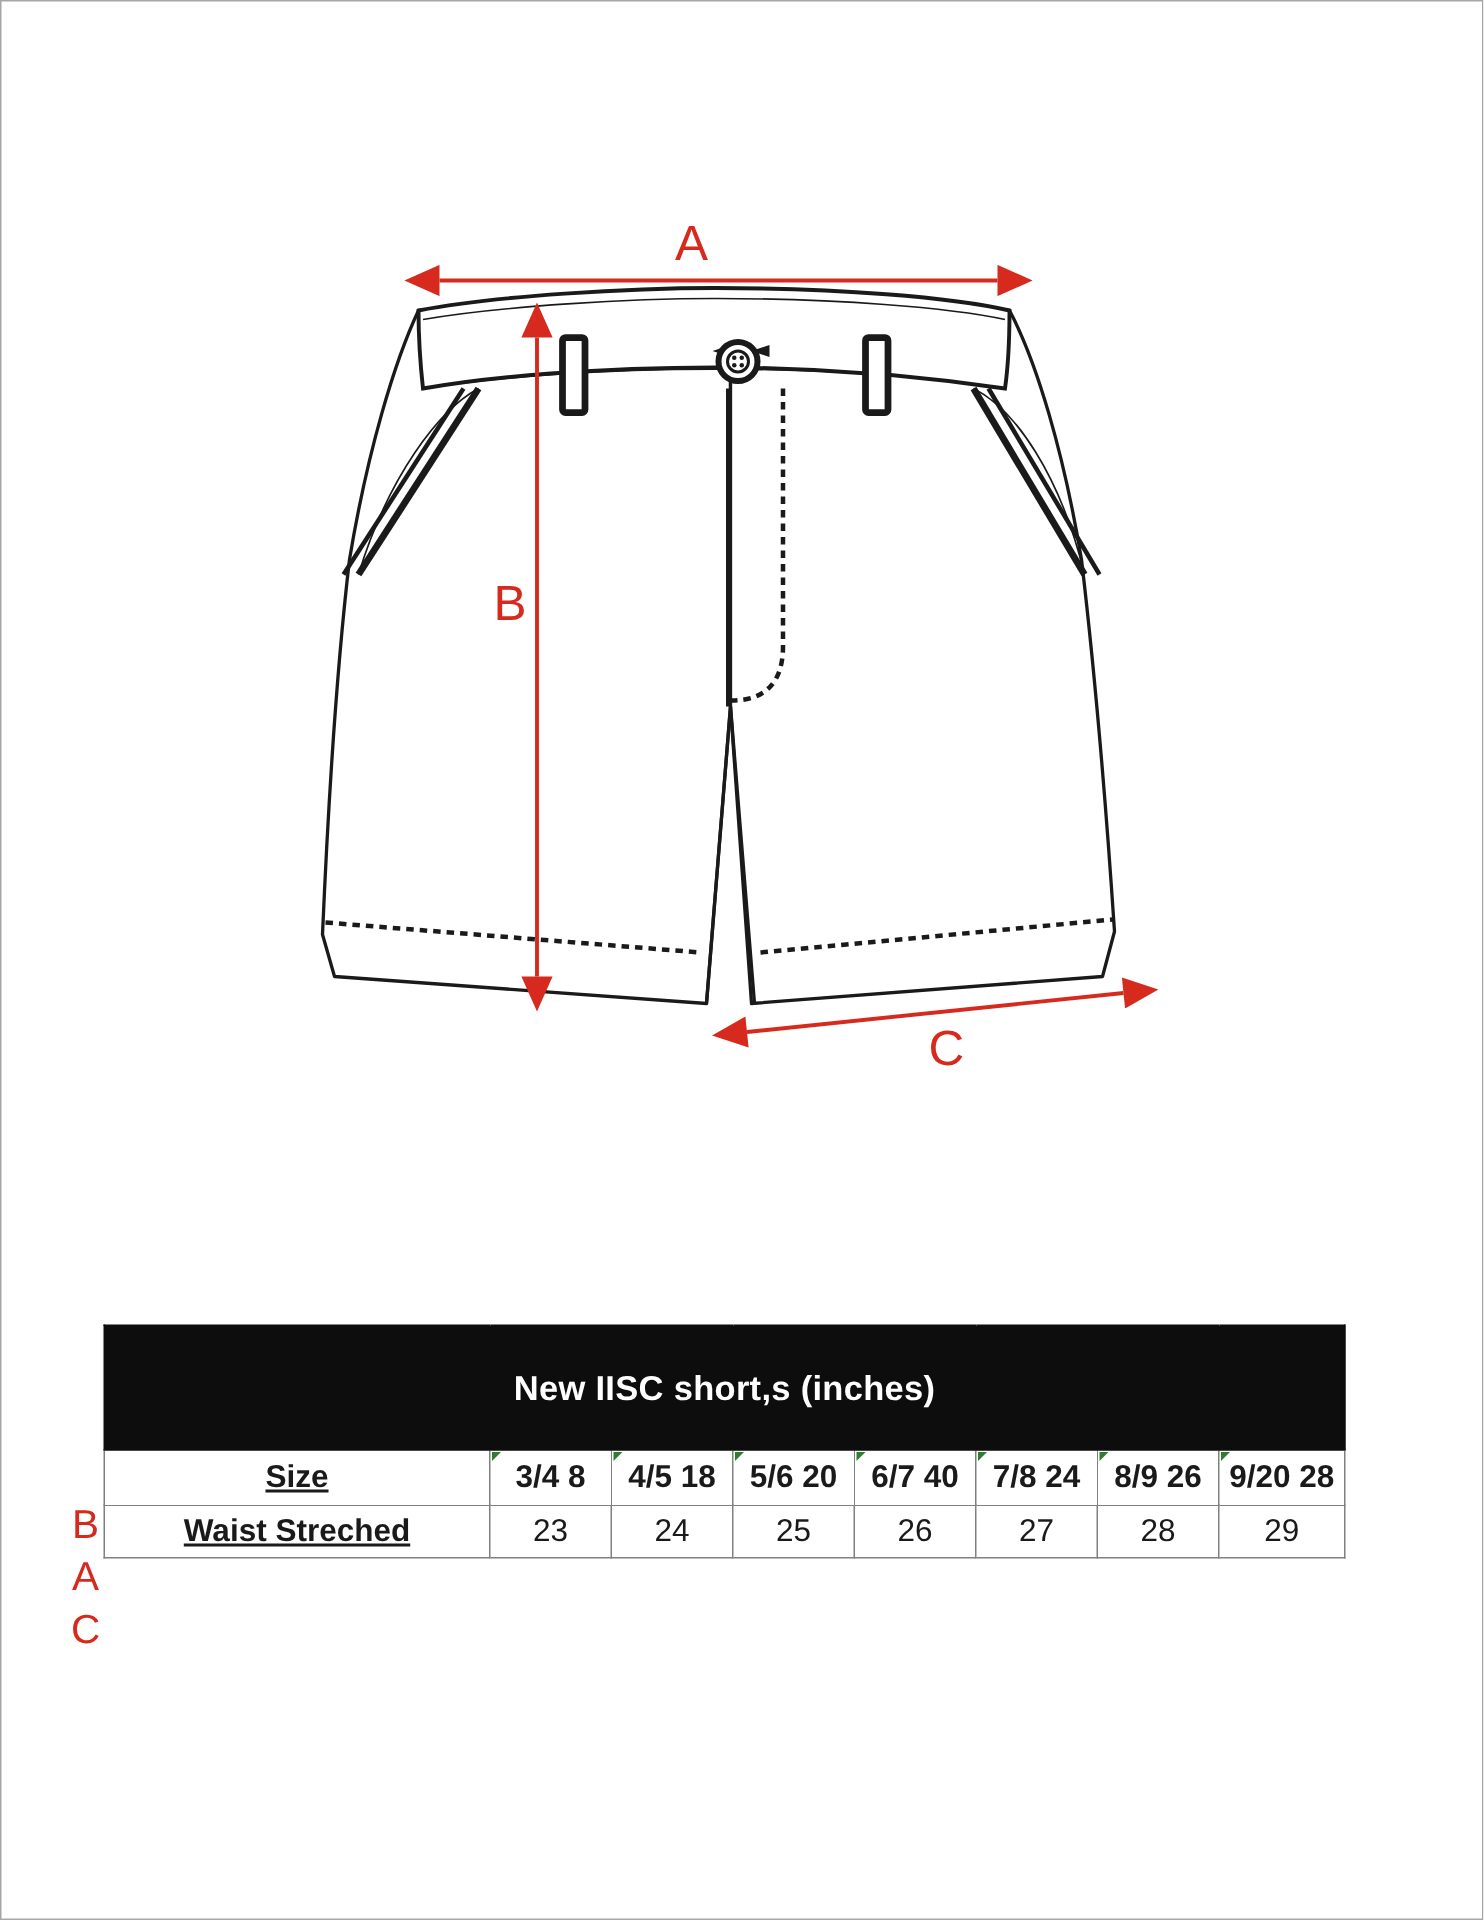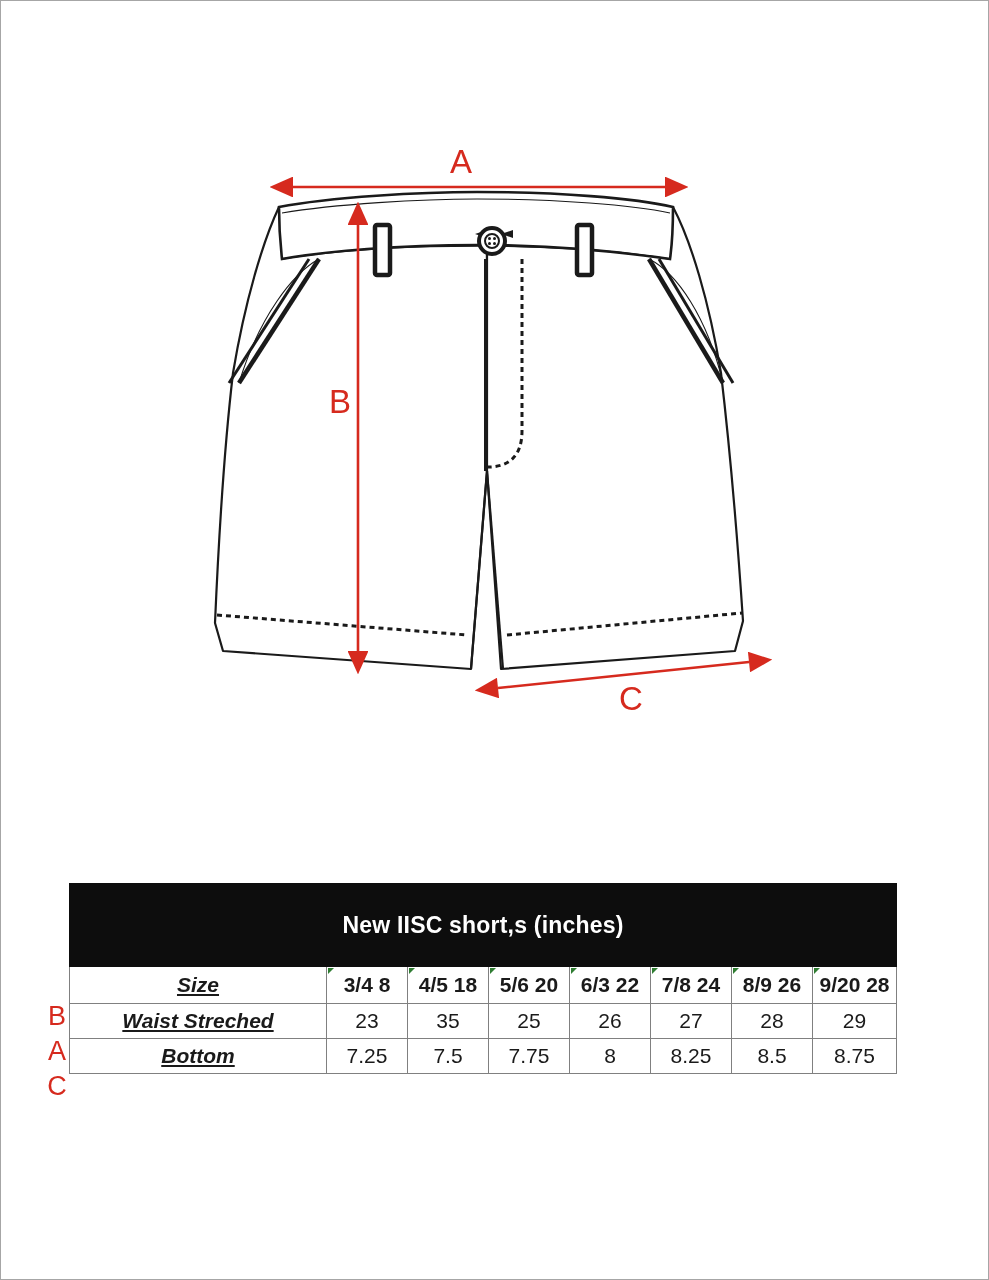--- a/index.html
+++ b/index.html
@@ -91,21 +91,20 @@
     font-size: 21px;
   }
   .u {
     text-decoration: underline;
     font-weight: bold;
     display: inline-block;
   }
   td.label-col .u {
     font-size: 21px;
     padding: 0 6px;
-    font-style: italic;
   }
   .greenmark {
     position: absolute;
     left: 1px;
     top: 1px;
     width: 0;
     height: 0;
     border-left: 6px solid #2f7d32;
     border-bottom: 6px solid transparent;
   }
@@ -256,21 +255,21 @@
           <td>
             <span class="greenmark"></span>
             <span>4/5 18</span>
           </td>
           <td>
             <span class="greenmark"></span>
             <span>5/6 20</span>
           </td>
           <td>
             <span class="greenmark"></span>
-            <span>6/3 22</span>
+            <span>6/7 40</span>
           </td>
           <td>
             <span class="greenmark"></span>
             <span>7/8 24</span>
           </td>
           <td>
             <span class="greenmark"></span>
             <span>8/9 26</span>
           </td>
           <td>
@@ -278,37 +277,25 @@
             <span>9/20 28</span>
           </td>
         </tr>
 
 
         <tr class="data">
           <td class="label-col">
             <span class="u">Waist Streched</span>
           </td>
           <td>23</td>
-          <td>35</td>
+          <td>24</td>
           <td>25</td>
           <td>26</td>
           <td>27</td>
           <td>28</td>
           <td>29</td>
         </tr>
 
-        <tr class="data">
-          <td class="label-col">
-            <span class="u">Bottom</span>
-          </td>
-          <td>7.25</td>
-          <td>7.5</td>
-          <td>7.75</td>
-          <td>8</td>
-          <td>8.25</td>
-          <td>8.5</td>
-          <td>8.75</td>
-        </tr>
       </tbody>
     </table>
   </div>
 
 </div>
 
 </body></html>

